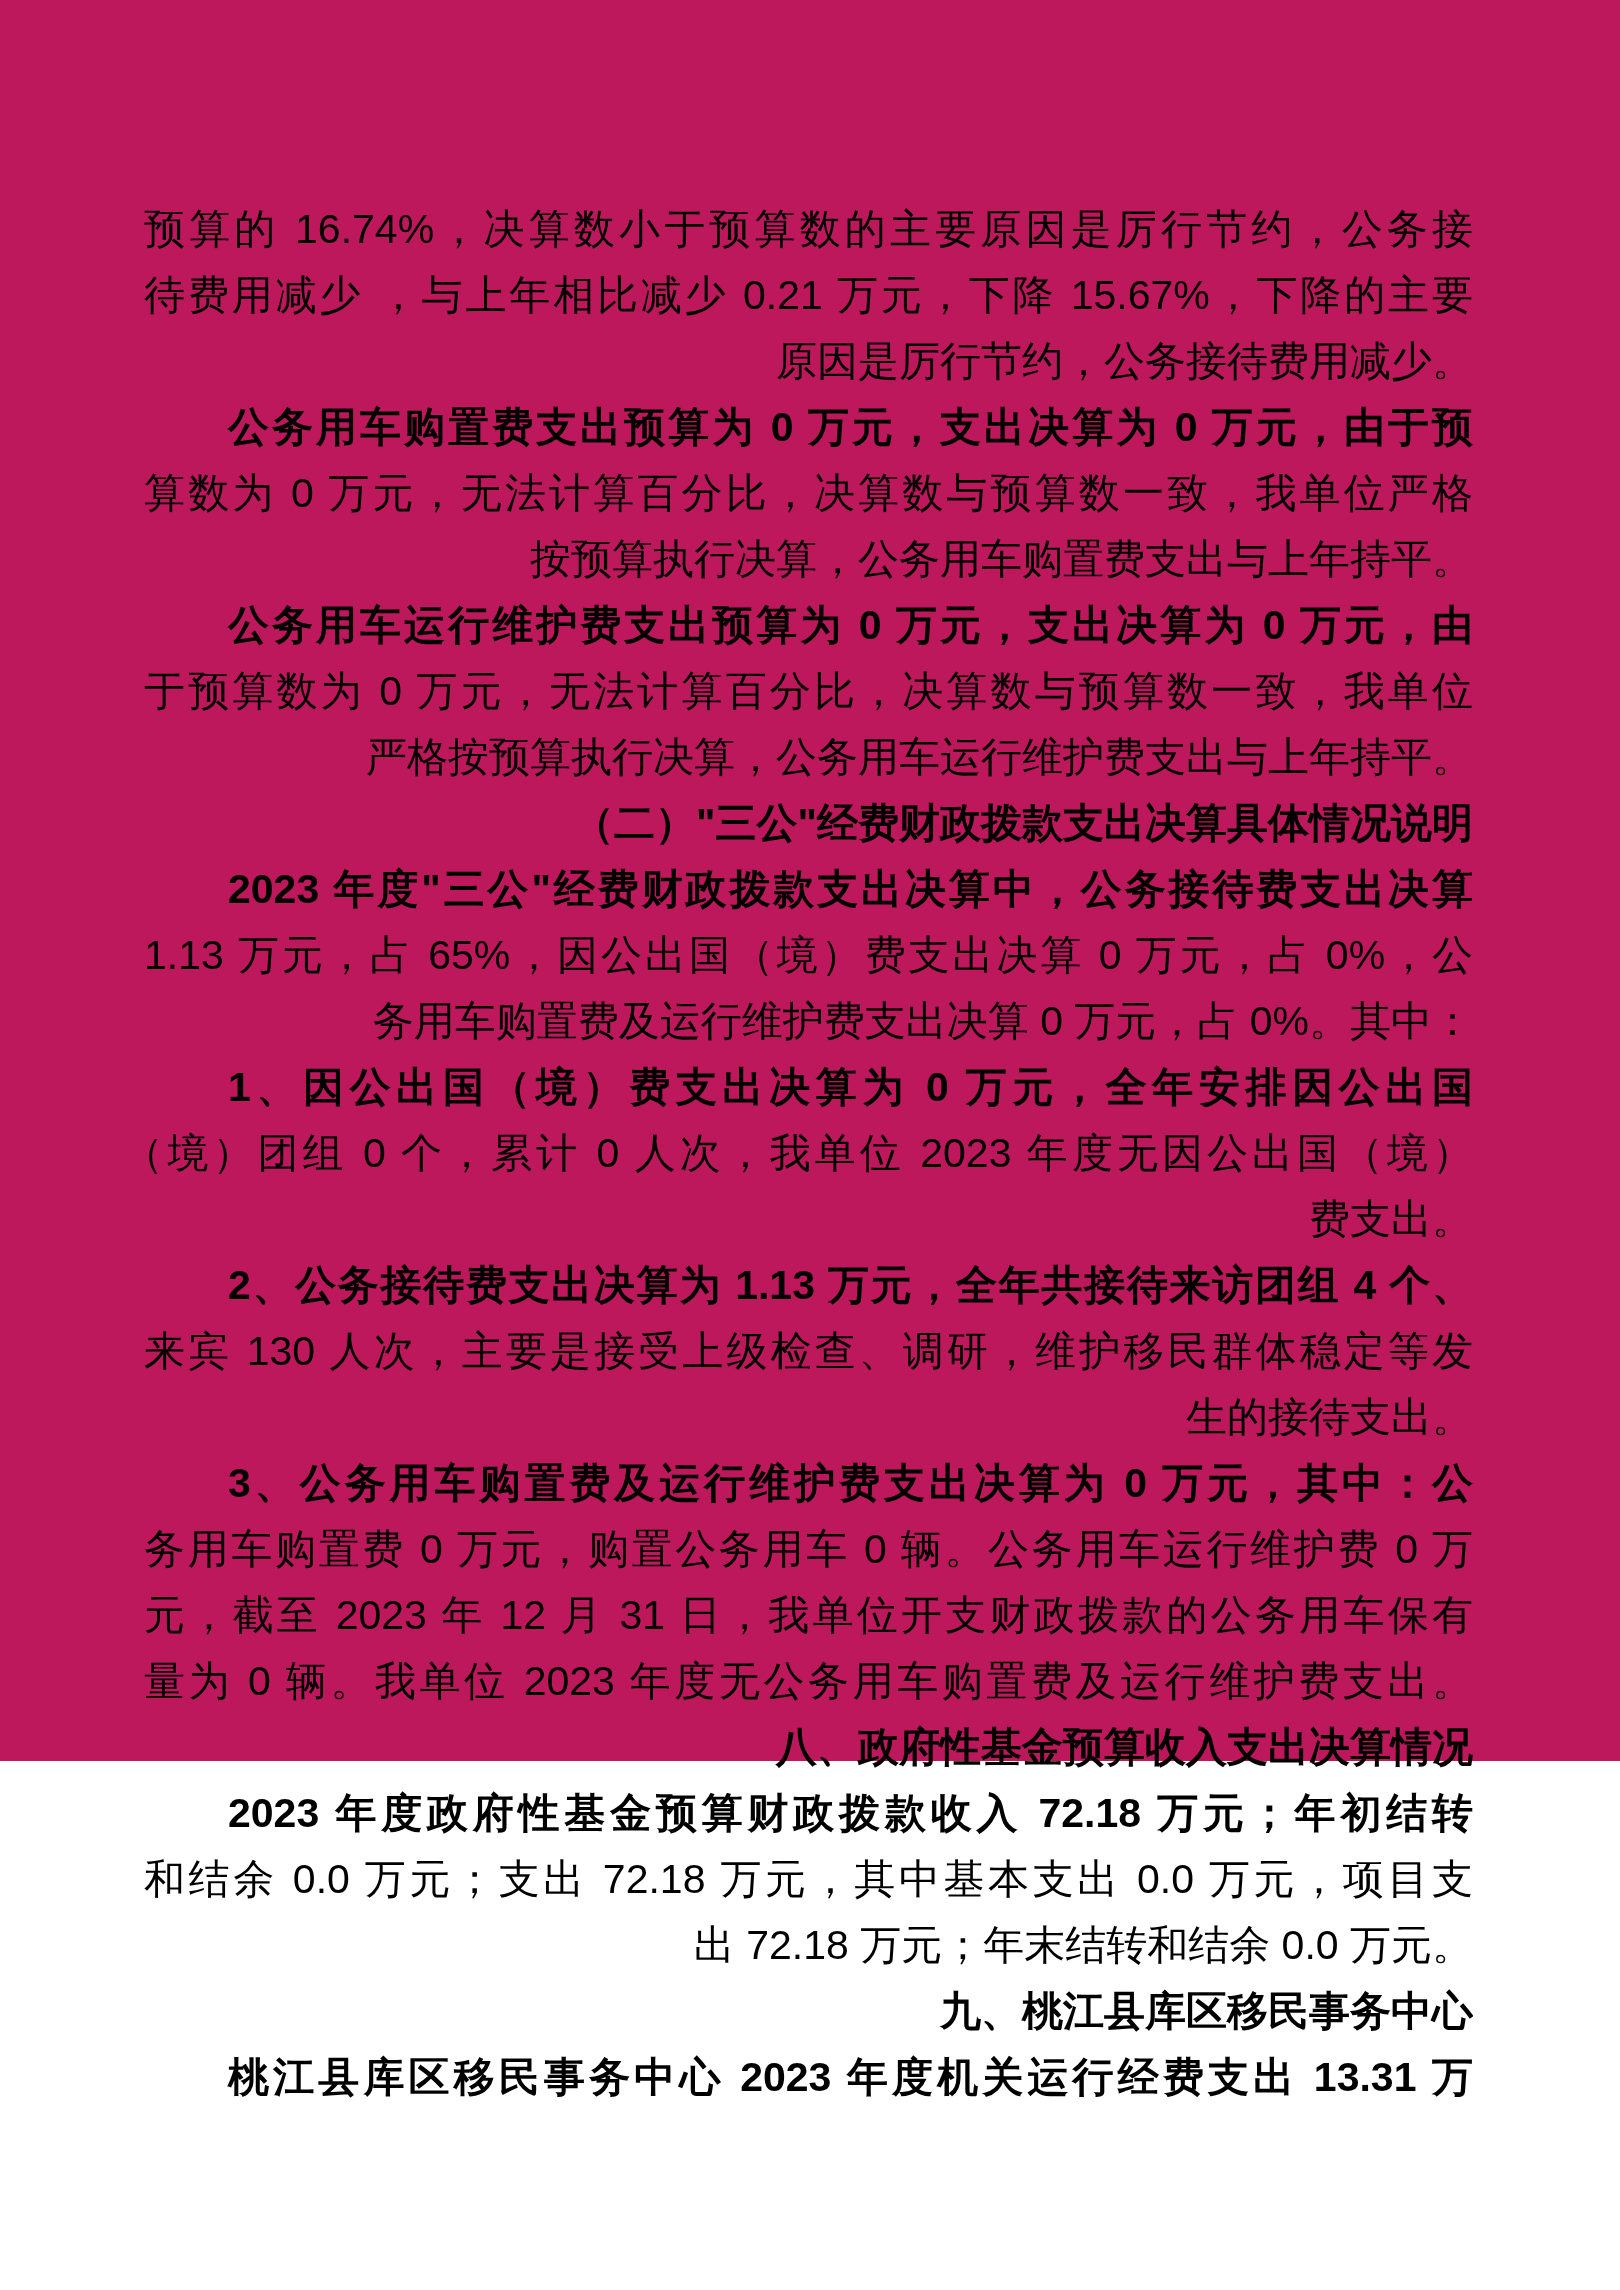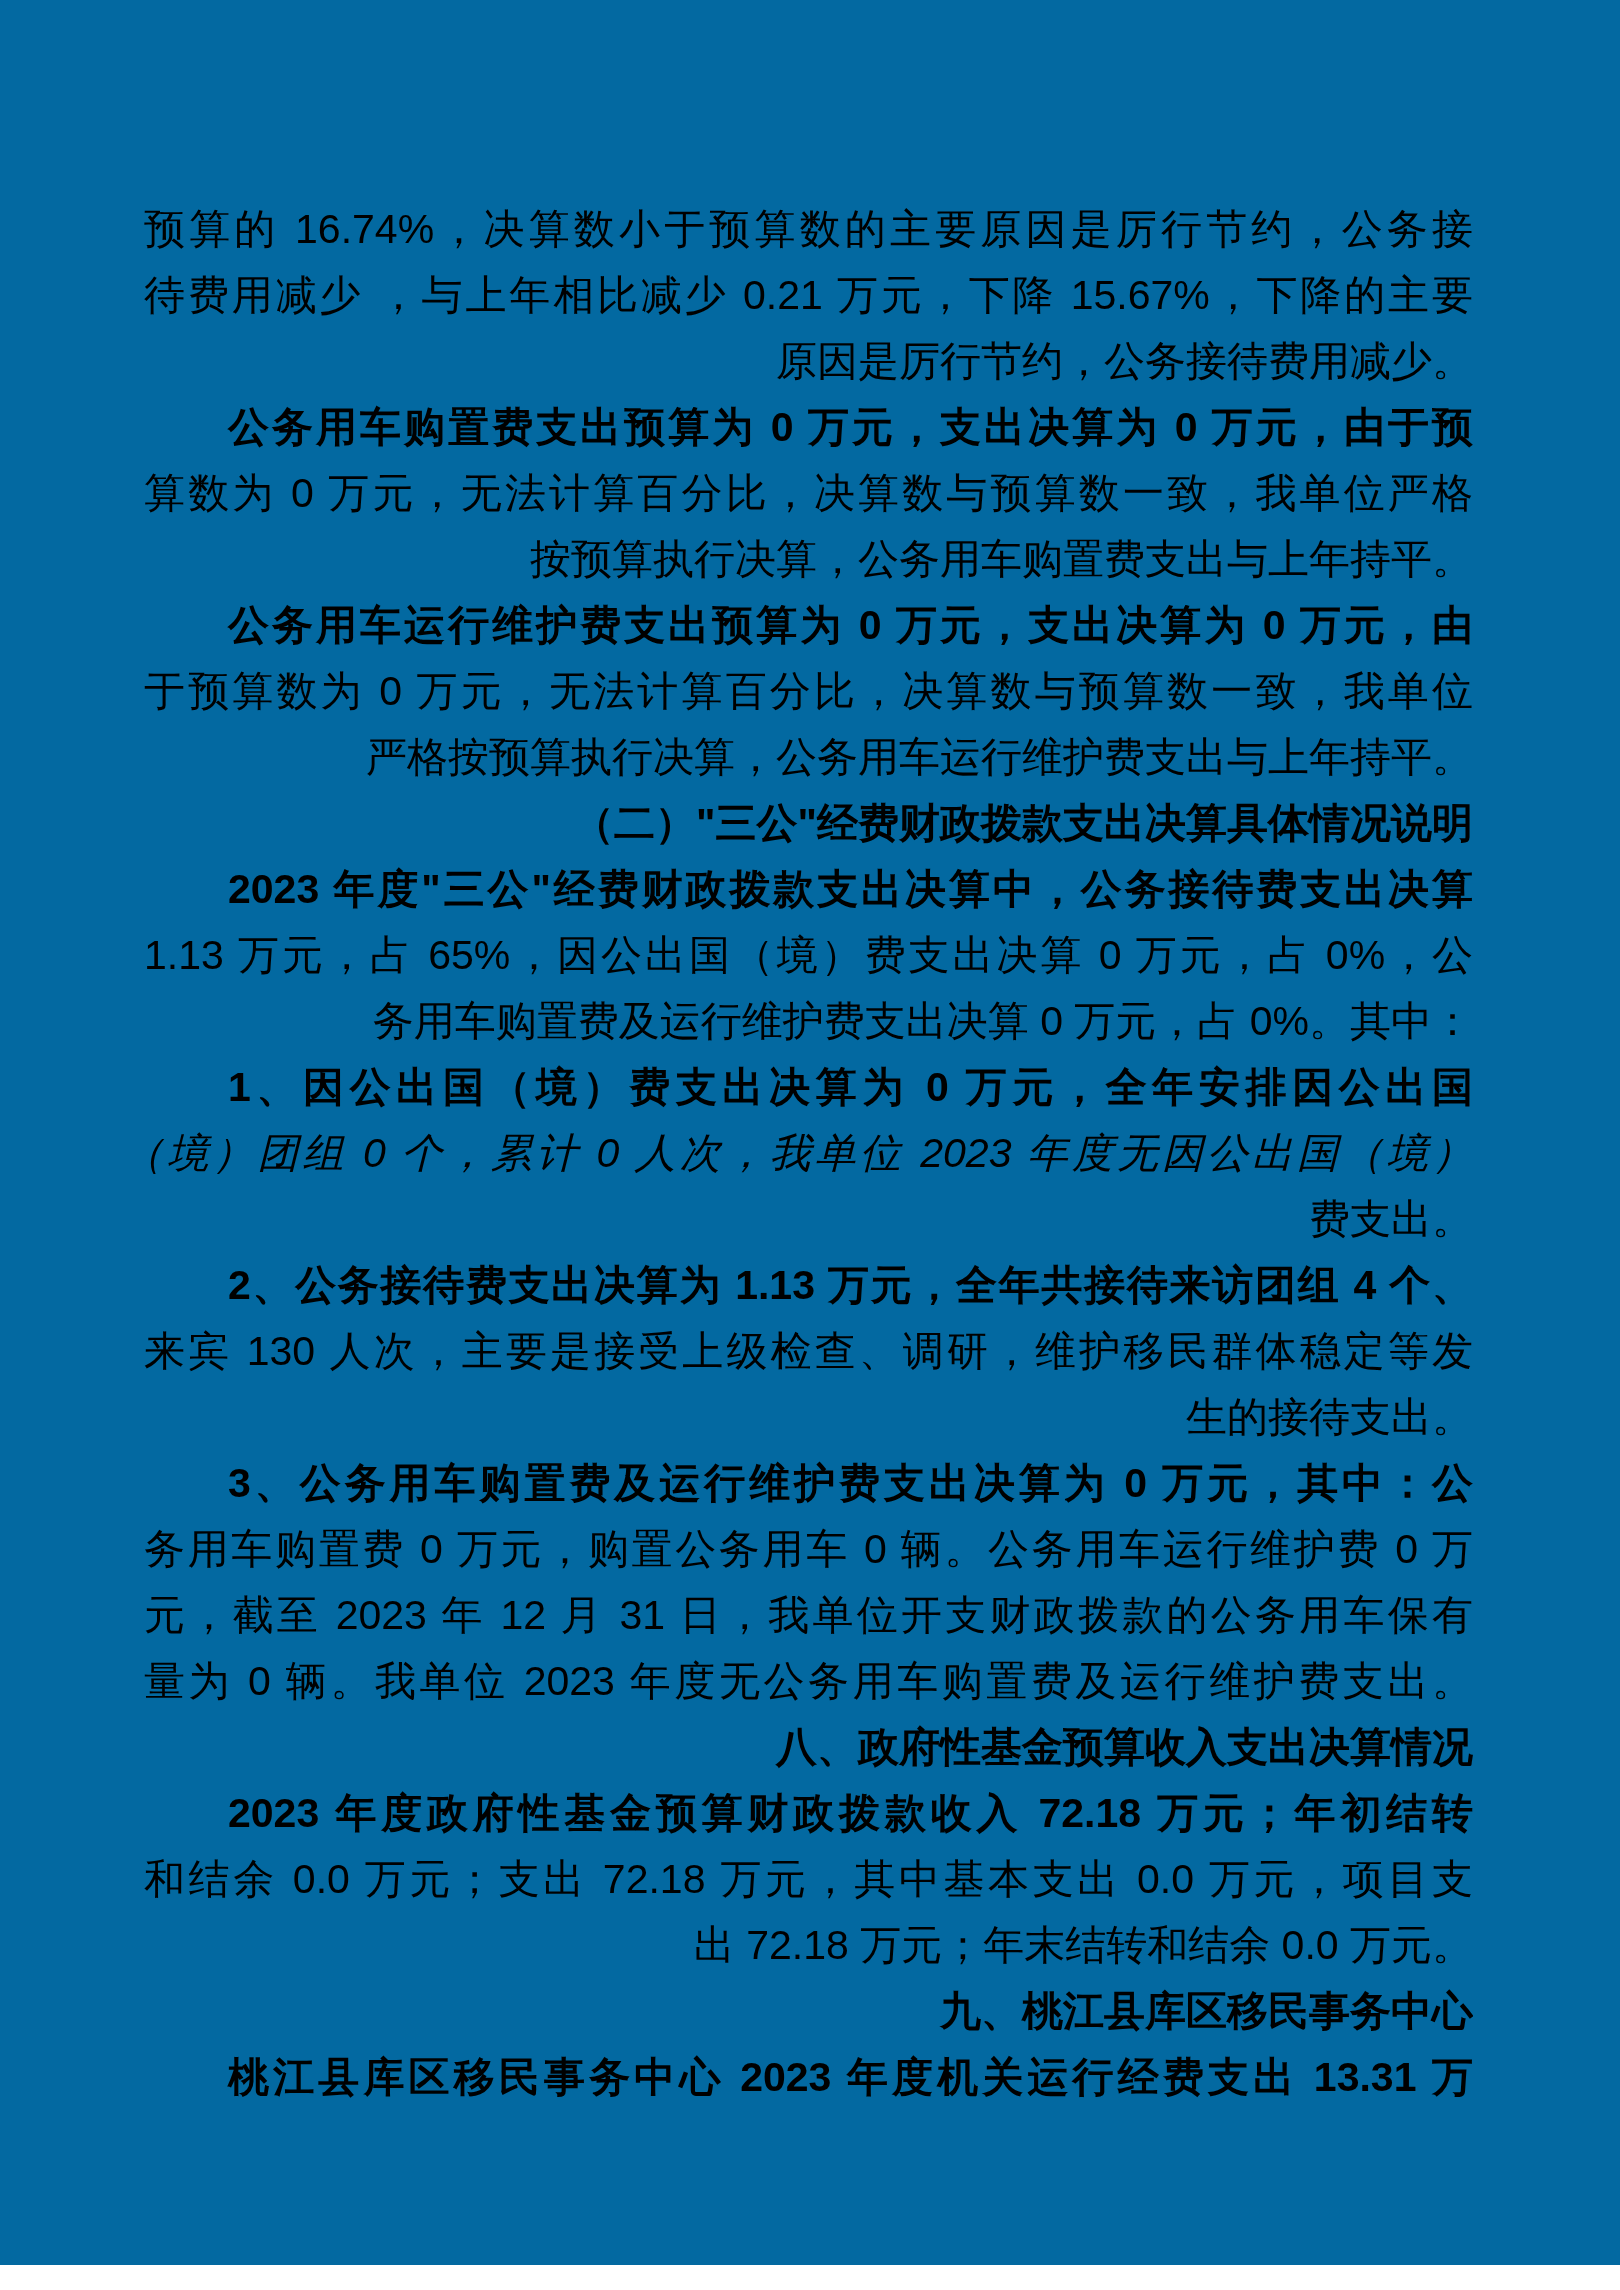--- a/index.html
+++ b/index.html
@@ -8,22 +8,22 @@
   }
   body {
     width: 1620px;
     height: 2291px;
     background: #ffffff;
     overflow: hidden;
   }
   .page {
     position: relative;
     width: 1620px;
-    height: 2265px;
-    background: #0369a1;
+    height: 1761px;
+    background: #be185d;
   }
   .textblock {
     position: absolute;
     left: 144px;
     top: 196px;
     width: 1329px;
     font-family: "Liberation Sans", sans-serif;
     font-size: 41px;
     color: #000000;
   }
@@ -37,21 +37,21 @@
   
   .jf {
     text-align: justify;
     text-align-last: justify;
   }
   
   .ind  { text-indent: 84px; font-weight: bold; }
   
   .ind-lg { text-indent: 116px; }
   
-  .hang { margin-left: -21.6px; font-style: italic; }
+  .hang { margin-left: -21.6px; }
   .bold { font-weight: bold; }
 </style>
 </head>
 <body>
 
 <div class="page">
   <div class="textblock">
     <div class="line jf">预算的 16.74%，决算数小于预算数的主要原因是厉行节约，公务接</div>
     <div class="line jf">待费用减少 ，与上年相比减少 0.21 万元，下降 15.67%，下降的主要</div>
     <div class="line">原因是厉行节约，公务接待费用减少。</div>

